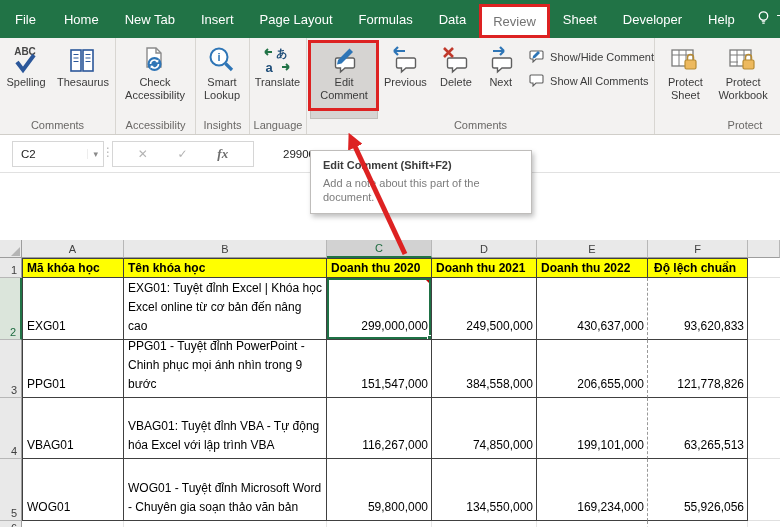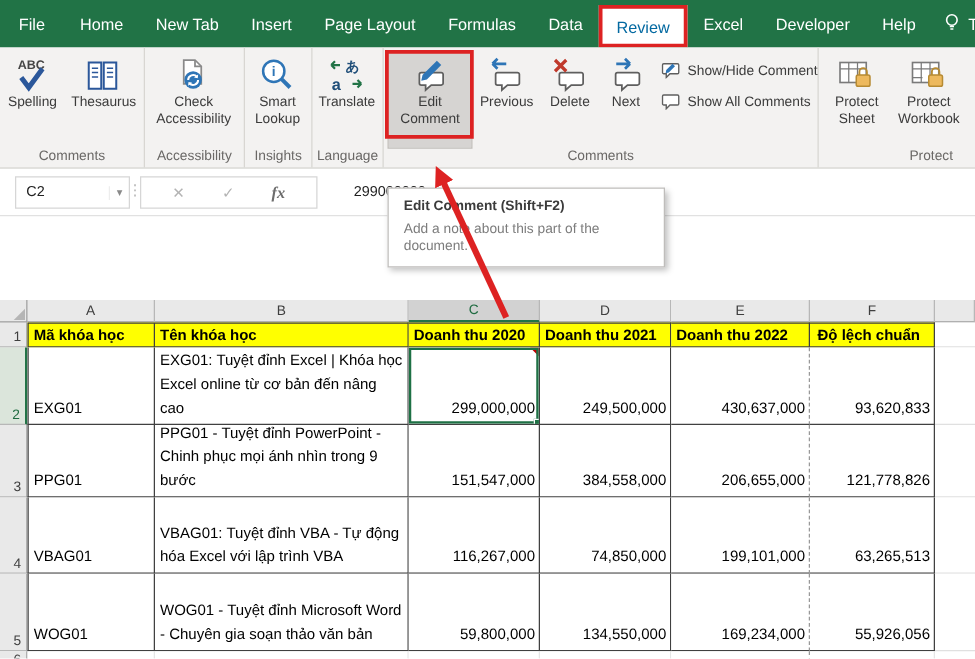--- a/index.html
+++ b/index.html
@@ -4,21 +4,21 @@
 <style>
   * { margin:0; padding:0; box-sizing:border-box; }
   body { font-family:"Liberation Sans","DejaVu Sans",sans-serif; background:#fff; }
   .screen { position:relative; width:780px; height:527px; overflow:hidden; background:#fff; }
 
   
   .menubar { position:absolute; left:0; top:0; width:780px; height:38px; background:#217346;
     display:flex; align-items:stretch; color:#fff; font-size:13px; overflow:hidden; }
   .mtab { display:flex; align-items:center; padding:0 13px; white-space:nowrap; cursor:default; }
   .mtab.file { padding:0 15px; }
-  .mtab.active { background:#fff; color:#0369a1; border:3px solid #dd2222; align-self:flex-end;
+  .mtab.active { background:#fff; color:#737373; border:3px solid #dd2222; align-self:flex-end;
     height:34px; padding:0 11px; }
   .tellme { margin-left:auto; display:flex; align-items:center; gap:6px; padding-left:8px; white-space:nowrap; }
 
   
   .ribbon { position:absolute; left:0; top:38px; width:780px; height:97px; background:#f3f2f1;
     border-bottom:1px solid #d0cec9; display:flex; }
   .rgroup { position:relative; height:100%; border-right:1px solid #d8d6d2; display:flex;
     align-items:flex-start; padding-top:4px; flex:none; }
   .rlabel { position:absolute; bottom:3px; left:0; right:0; text-align:center; font-size:11px; color:#6a6866; }
   .bigbtn { display:flex; flex-direction:column; align-items:center; padding-top:2px;
@@ -93,21 +93,21 @@
 
   <div class="menubar">
     <div class="mtab file">File</div>
     <div class="mtab">Home</div>
     <div class="mtab">New Tab</div>
     <div class="mtab">Insert</div>
     <div class="mtab">Page Layout</div>
     <div class="mtab">Formulas</div>
     <div class="mtab">Data</div>
     <div class="mtab active">Review</div>
-    <div class="mtab">Excel</div>
+    <div class="mtab">Sheet</div>
     <div class="mtab">Developer</div>
     <div class="mtab">Help</div>
     <div class="tellme">
       <span>
         <svg width="15" height="16" viewBox="0 0 15 16">
             <circle cx="7.5" cy="6" r="4.2" fill="none" stroke="#fff" stroke-width="1.3"></circle>
             <path d="M5.8 11.2h3.4M6.3 13.2h2.4" stroke="#fff" stroke-width="1.3"></path>
           </svg>
       </span>
       <span>Tell me</span>

